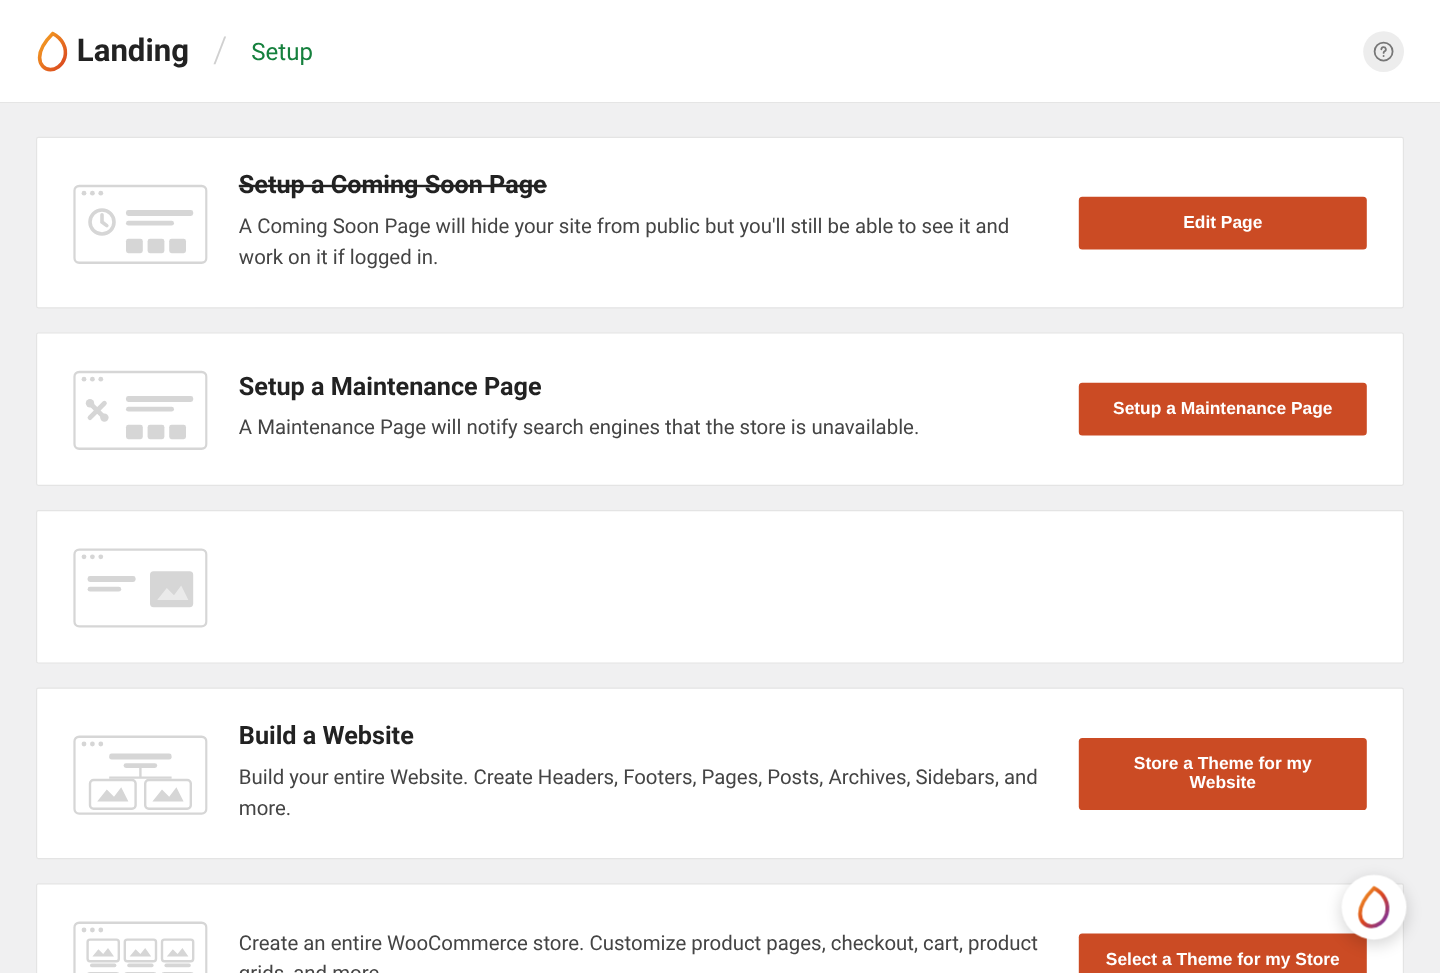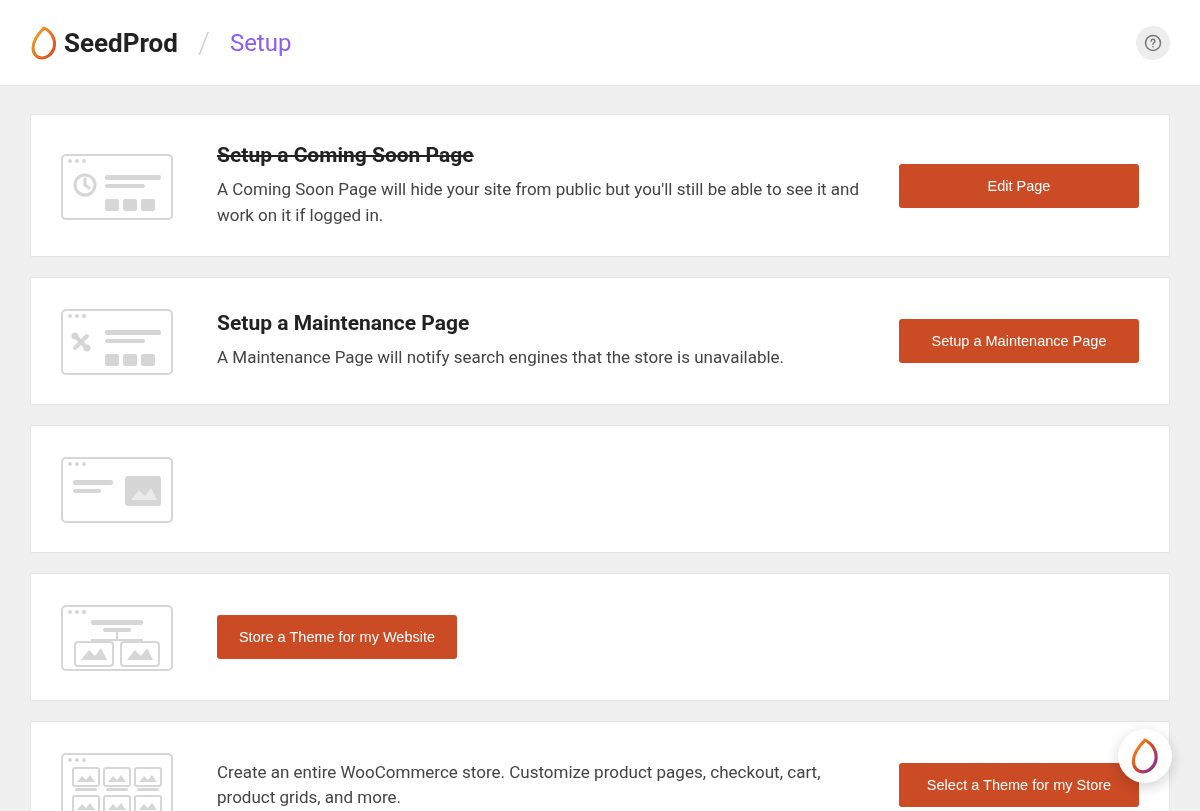--- a/index.html
+++ b/index.html
@@ -33,23 +33,23 @@
   font-weight: 700;
   color: #222;
 }
 .divider {
   color: #d0d0d0;
   font-size: 30px;
   font-weight: 300;
   margin: 0 20px;
 }
 .page-title {
-  font-size: 24px;
+  font-size: 20px;
   font-weight: 400;
-  color: #8b5cf6;
+  color: #15803d;
 }
 .help-btn {
   position: absolute;
   right: 30px;
   top: 50%;
   transform: translateY(-50%);
   width: 34px;
   height: 34px;
   border-radius: 50%;
   background: #ededed;
@@ -65,21 +65,21 @@
   padding: 28px 30px;
 }
 .card {
   background: #fff;
   border: 1px solid #e4e4e4;
   border-radius: 2px;
   padding: 28px 30px;
   margin-bottom: 20px;
   display: flex;
   align-items: center;
-  gap: 36px;
+  gap: 18px;
 }
 .thumb {
   width: 120px;
   flex-shrink: 0;
   display: flex;
   align-items: center;
 }
 .thumb svg { display: block; }
 .card-body {
   flex: 1;
@@ -99,21 +99,21 @@
   color: #444;
   line-height: 1.5;
 }
 .card-action {
   flex-shrink: 0;
 }
 .btn {
   display: inline-block;
   background: #cb4b24;
   color: #fff;
-  font-weight: 400;
+  font-weight: 700;
   font-size: 14.5px;
   padding: 14px 20px;
   width: 240px;
   text-align: center;
   border-radius: 3px;
   cursor: pointer;
   border: none;
 }
 
 
@@ -141,21 +141,21 @@
       <svg width="28" height="34" viewBox="0 0 28 34">
         <defs>
           <linearGradient id="lg1" x1="0%" y1="0%" x2="100%" y2="100%">
             <stop offset="0%" stop-color="#f6a623"></stop>
             <stop offset="100%" stop-color="#d9431f"></stop>
           </linearGradient>
         </defs>
         <path d="M14 2 C22 6 26 14 24 22 C22 29 16 32 12 32 C7 32 3 28 3 22 C3 15 8 8 14 2 Z" fill="none" stroke="url(#lg1)" stroke-width="3"></path>
       </svg>
     </span>
-    <span class="logo-text">SeedProd</span>
+    <span class="logo-text">Landing</span>
   </div>
   <span class="divider">/</span>
   <span class="page-title">Setup</span>
   <div class="help-btn">
     <svg width="18" height="18" viewBox="0 0 24 24">
       <circle cx="12" cy="12" r="10" fill="none" stroke="#777" stroke-width="2"></circle>
       <path d="M9.5 9.5 a2.5 2.5 0 1 1 3.5 2.3 c-0.8 0.4 -1 1 -1 1.7" fill="none" stroke="#777" stroke-width="2" stroke-linecap="round"></path>
       <circle cx="12" cy="17" r="1.1" fill="#777"></circle>
     </svg>
   </div>
@@ -238,20 +238,24 @@
           <circle cx="23" cy="10" r="2" fill="#d6d6d6"></circle>
         <rect x="30" y="18" width="52" height="5" rx="2" fill="#d6d6d6"></rect>
         <rect x="42" y="26" width="28" height="4" rx="2" fill="#d6d6d6"></rect>
         <line x1="56" y1="30" x2="56" y2="38" stroke="#d6d6d6" stroke-width="2"></line>
         <line x1="30" y1="38" x2="82" y2="38" stroke="#d6d6d6" stroke-width="2"></line>
         <rect x="14" y="40" width="38" height="24" rx="3" fill="#fff" stroke="#d6d6d6" stroke-width="2"></rect>
         <path d="M20 58 l8 -10 l6 6 l6 -8 l6 12 z" fill="#d6d6d6"></path>
         <rect x="60" y="40" width="38" height="24" rx="3" fill="#fff" stroke="#d6d6d6" stroke-width="2"></rect>
         <path d="M66 58 l8 -10 l6 6 l6 -8 l6 12 z" fill="#d6d6d6"></path>
       </svg>
+    </div>
+    <div class="card-body">
+      <h3 class="card-title">Build a Website</h3>
+      <p class="card-desc">Build your entire Website. Create Headers, Footers, Pages, Posts, Archives, Sidebars, and more.</p>
     </div>
     <div class="card-action">
       <button class="btn">Store a Theme for my Website</button>
     </div>
   </div>
 
   <div class="card">
     <div class="thumb">
       <svg width="112" height="70" viewBox="0 0 112 70">
         <rect x="1" y="4" width="110" height="64" rx="4" fill="#fff" stroke="#d6d6d6" stroke-width="2"></rect>

